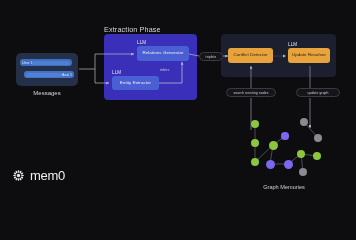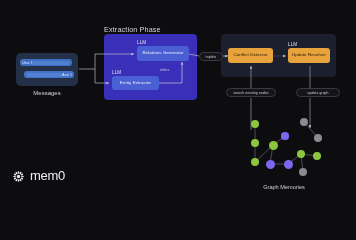--- a/index.html
+++ b/index.html
@@ -120,21 +120,21 @@
   .g-green  { background:#8cc63f; }
   .g-purple { background:#7b68ee; }
   .g-gray   { background:#8a8a92; }
 
   #graph-caption {
     position:absolute; left:225px; top:184px; width:118px;
     text-align:center; font-size:5.6px; color:#d2d2d8;
   }
 
   
-  #logo { position:absolute; left:12px; top:168px; display:flex; align-items:center; gap:5px; }
+  #logo { position:absolute; left:12px; top:168px; display:flex; align-items:flex-start; gap:5px; }
   #logo-mark { width:13px; height:13px; position:relative; }
   #logo-text { font-size:13px; color:#efeff2; letter-spacing:-0.3px; font-weight:400; }
 </style>
 </head>
 <body>
 
 <div id="stage">
 
   <div class="phase-title" id="extraction-title">Extraction Phase</div>
   <div class="phase-box" id="extraction-box"></div>

